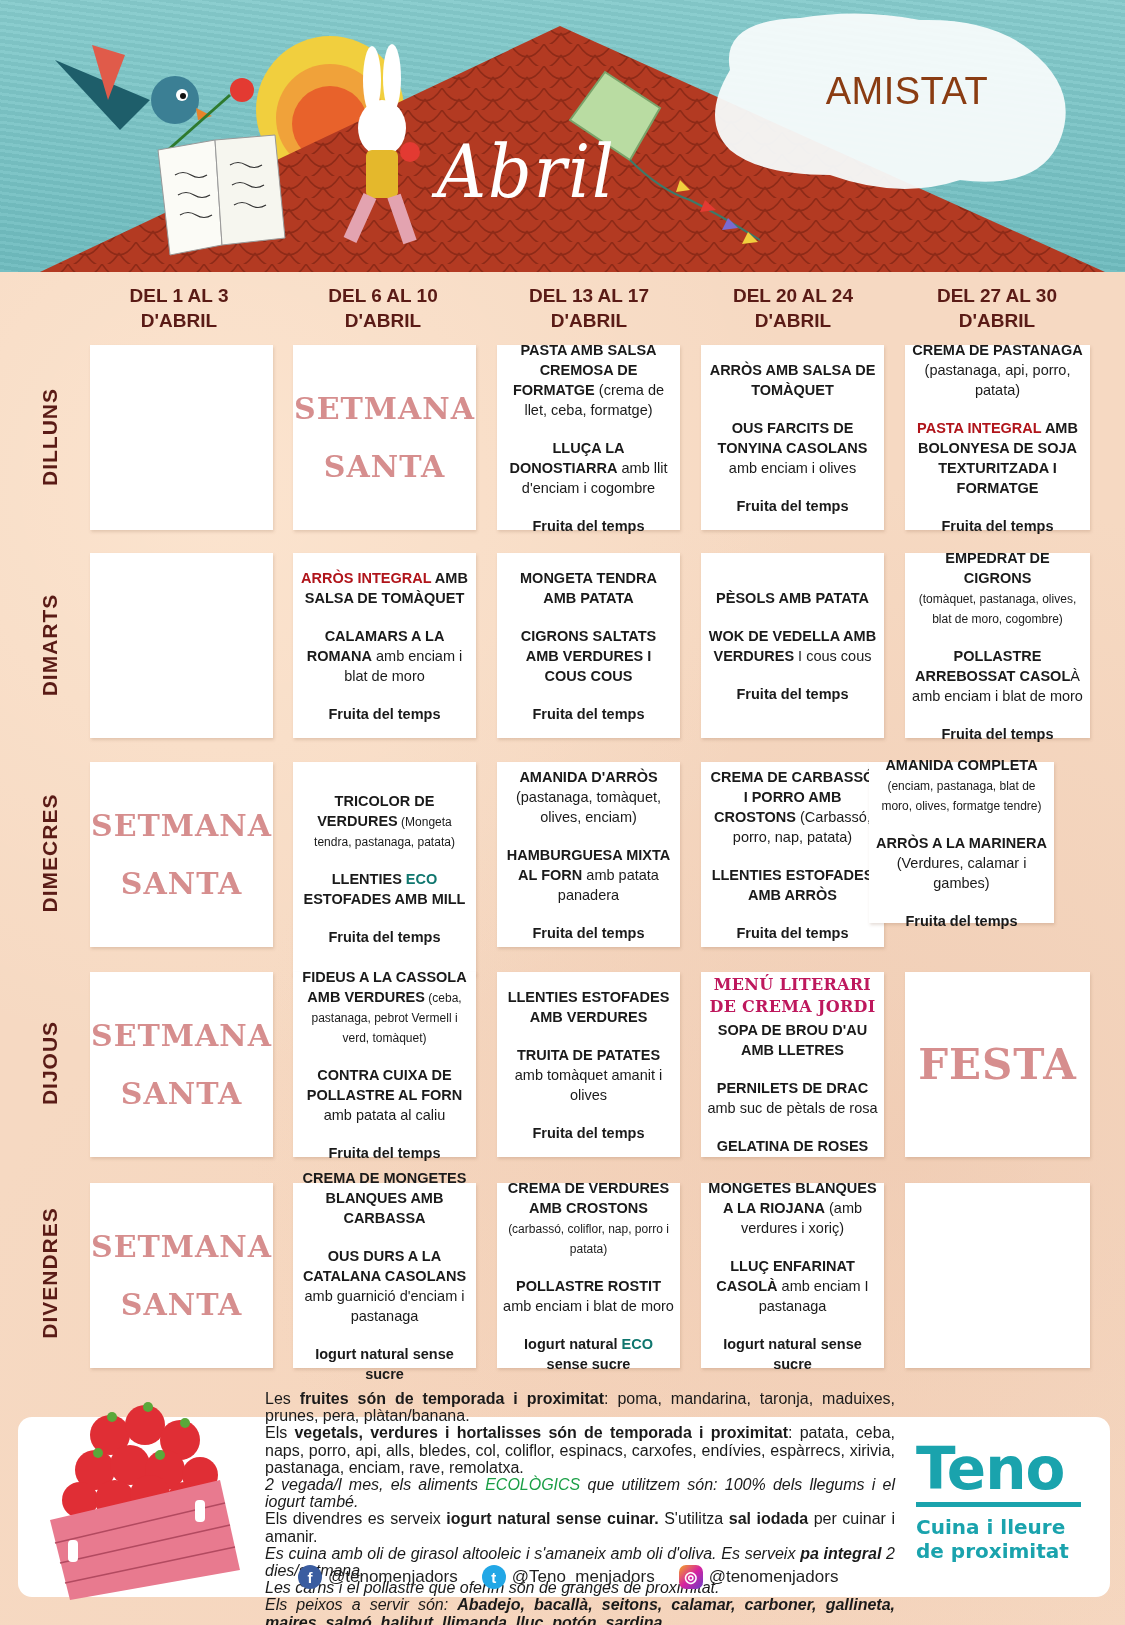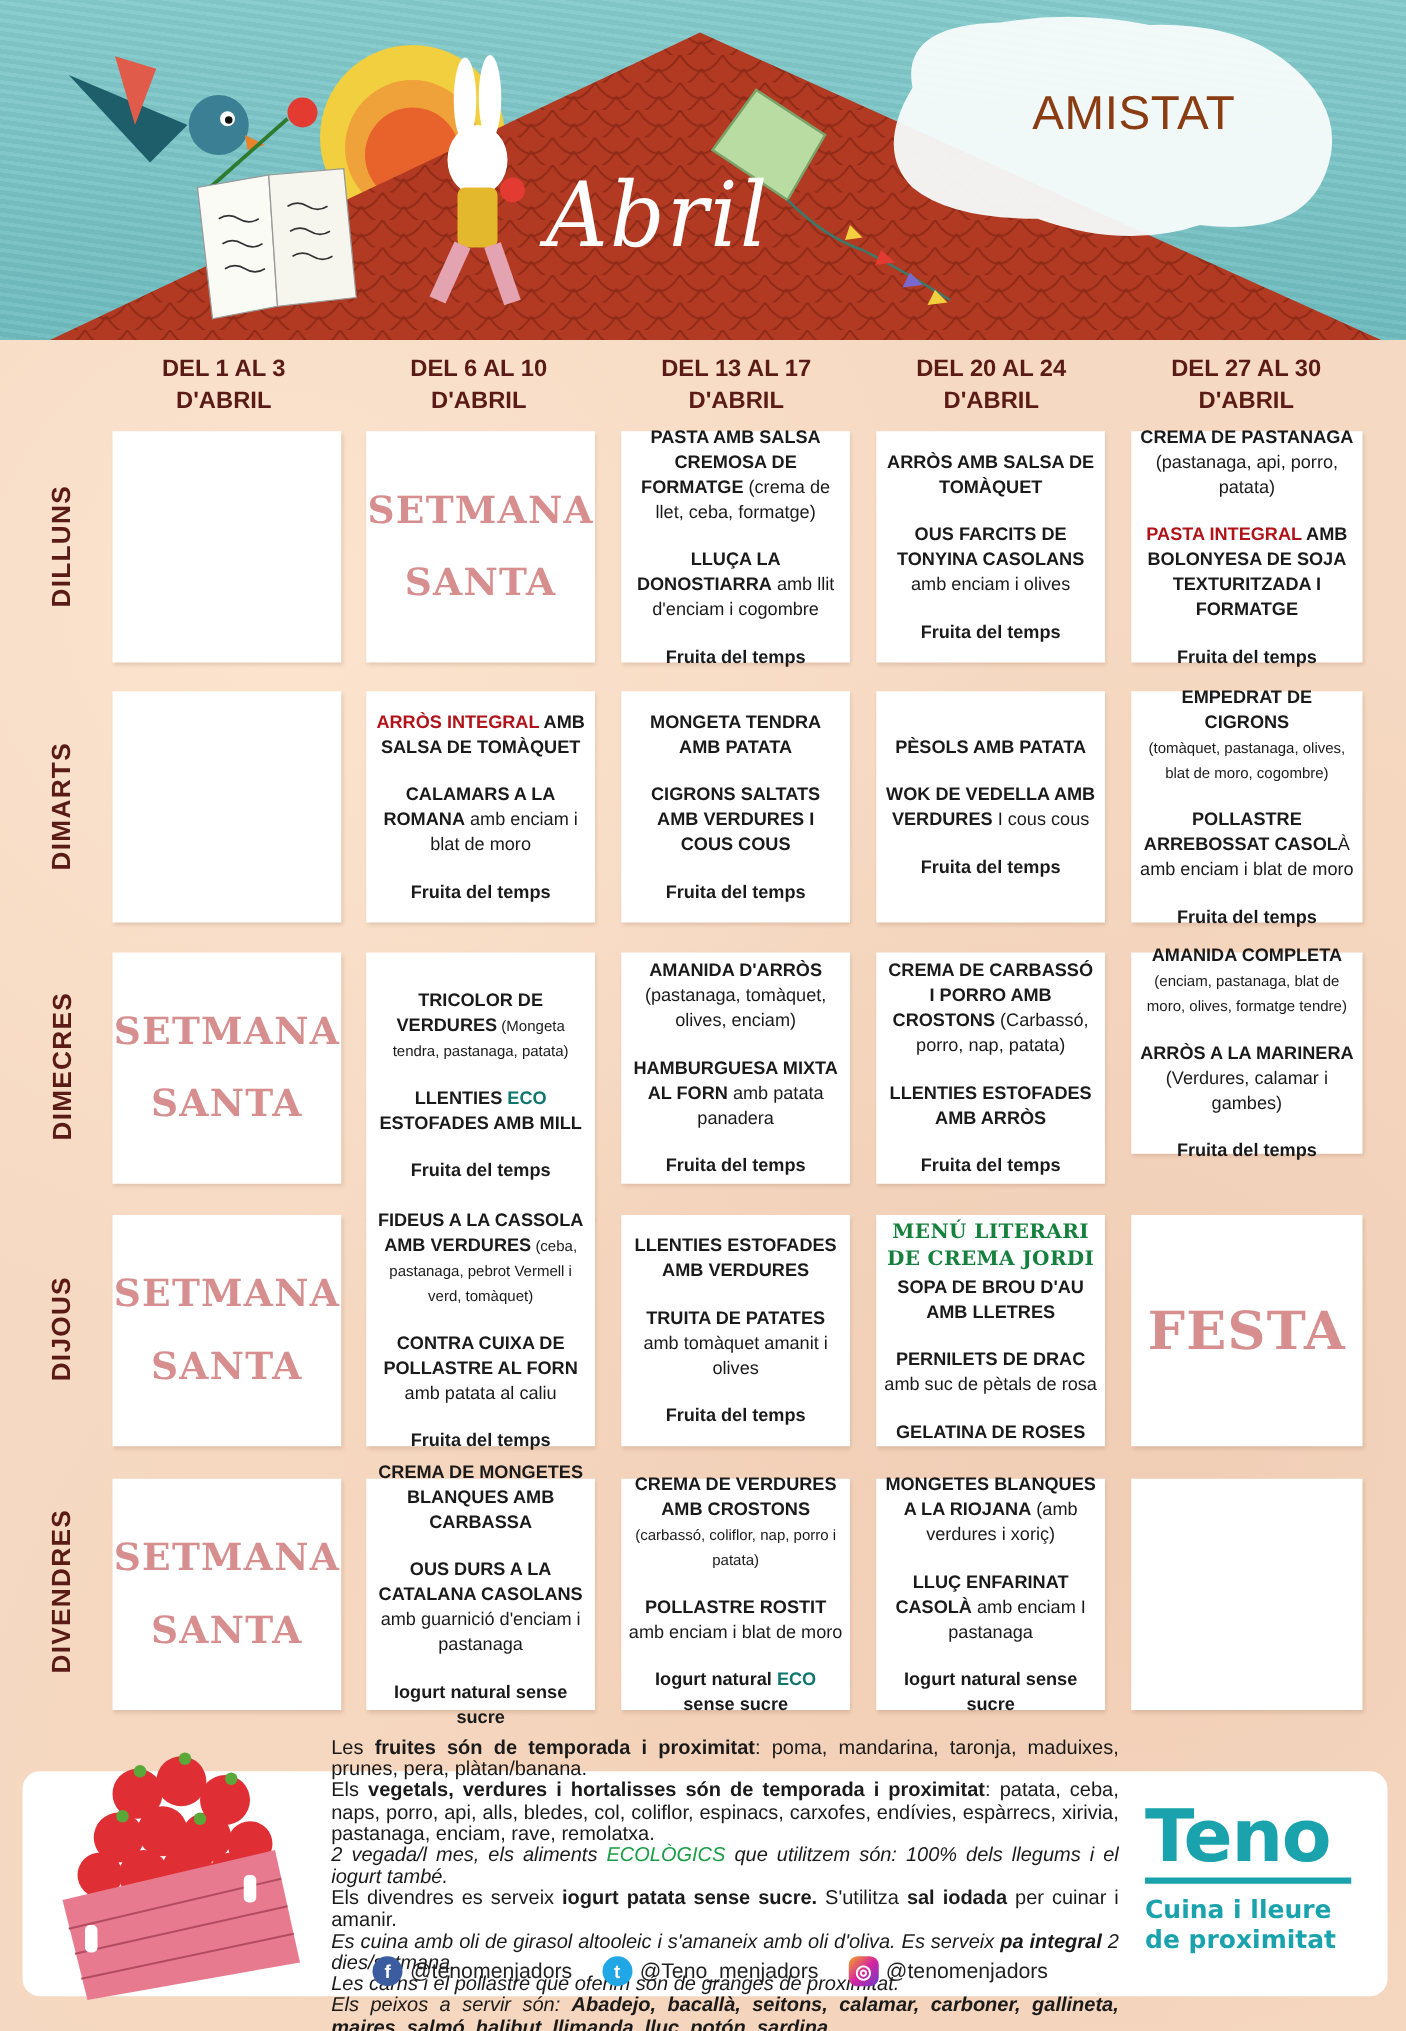--- a/index.html
+++ b/index.html
@@ -70,21 +70,21 @@
   .card .thin { font-weight: normal; }
   .card .small { font-size: 12px; line-height: 17px; }
   .card .red { color: #b0141a; font-weight: bold; }
   .card .green { color: #0f766e; font-weight: bold; }
   .stencil {
     font-family: "DejaVu Serif", serif; font-weight: bold;
     color: #d68e8e; font-size: 30px; letter-spacing: 1px; line-height: 58px;
   }
   .stencil.big { font-size: 42px; }
   .literari {
-    font-family: "DejaVu Serif", serif; font-weight: bold; color: #15803d;
+    font-family: "DejaVu Serif", serif; font-weight: bold; color: #be185d;
     font-size: 16px; line-height: 22px; letter-spacing: 0.3px;
   }
 
   
   .footer-panel {
     position: absolute; left: 18px; top: 1417px; width: 1092px; height: 180px;
     background: #ffffff; border-radius: 14px;
   }
   .crate-wrap { position: absolute; left: 40px; top: 1395px; }
   .notes {
@@ -265,21 +265,21 @@
 <div class="card" style="left:497px;top:762px;width:183px;height:185px">
   <div class="dish"><b>AMANIDA D'ARRÒS</b><br><span class="thin">(pastanaga, tomàquet, olives, enciam)</span></div>
   <div class="dish"><b>HAMBURGUESA MIXTA AL FORN</b><span class="thin"> amb patata panadera</span></div>
   <div class="dish"><b>Fruita del temps</b></div>
 </div>
 <div class="card" style="left:701px;top:762px;width:183px;height:185px">
   <div class="dish"><b>CREMA DE CARBASSÓ I PORRO AMB CROSTONS</b><span class="thin"> (Carbassó, porro, nap, patata)</span></div>
   <div class="dish"><b>LLENTIES ESTOFADES AMB ARRÒS</b></div>
   <div class="dish"><b>Fruita del temps</b></div>
 </div>
-<div class="card" style="left:905px;top:762px;width:185px;height:161px">
+<div class="card" style="left:869px;top:762px;width:185px;height:161px">
   <div class="dish"><b>AMANIDA COMPLETA</b><br><span class="thin small">(enciam, pastanaga, blat de moro, olives, formatge tendre)</span></div>
   <div class="dish"><b>ARRÒS A LA MARINERA</b><br><span class="thin">(Verdures, calamar i gambes)</span></div>
   <div class="dish"><b>Fruita del temps</b></div>
 </div>
 
 <div class="card" style="left:90px;top:972px;width:183px;height:185px">
   <div class="stencil">SETMANA</div>
   <div class="stencil">SANTA</div>
 </div>
 <div class="card" style="left:293px;top:972px;width:183px;height:185px">
@@ -358,21 +358,21 @@
     </g>
     <rect x="155" y="105" width="10" height="22" rx="4" fill="#fff"></rect>
     <rect x="28" y="145" width="10" height="22" rx="4" fill="#fff"></rect>
   </svg>
 </div>
 
 <div class="notes">
   <p><span>Les </span><b>fruites són de temporada i proximitat</b><span>: poma, mandarina, taronja, maduixes, prunes, pera, plàtan/banana.</span></p>
   <p><span>Els </span><b>vegetals, verdures i hortalisses són de temporada i proximitat</b><span>: patata, ceba, naps, porro, api, alls, bledes, col, coliflor, espinacs, carxofes, endívies, espàrrecs, xirivia, pastanaga, enciam, rave, remolatxa.</span></p>
   <p class="it"><span>2 vegada/l mes, els aliments </span><span class="eco">ECOLÒGICS</span><span> que utilitzem són: 100% dels llegums i el iogurt també.</span></p>
-  <p><span>Els divendres es serveix </span><b>iogurt patata sense sucre.</b><span> S'utilitza </span><b>sal iodada</b><span> per cuinar i amanir.</span></p>
+  <p><span>Els divendres es serveix </span><b>iogurt natural sense cuinar.</b><span> S'utilitza </span><b>sal iodada</b><span> per cuinar i amanir.</span></p>
   <p class="it"><span>Es cuina amb oli de girasol altooleic i s'amaneix amb oli d'oliva. Es serveix </span><b>pa integral</b><span> 2 dies/setmana.</span></p>
   <p class="it"><span>Les carns i el pollastre que oferim són de granges de proximitat.</span></p>
   <p class="it"><span>Els peixos a servir són: </span><b>Abadejo, bacallà, seitons, calamar, carboner, gallineta, maires, salmó, halibut, llimanda, lluç, potón, sardina.</b></p>
 </div>
 
 <div class="socials">
   <div class="social">
     <span class="sicon" style="background:#3b5da0">f</span>
     <span>@tenomenjadors</span>
   </div>

